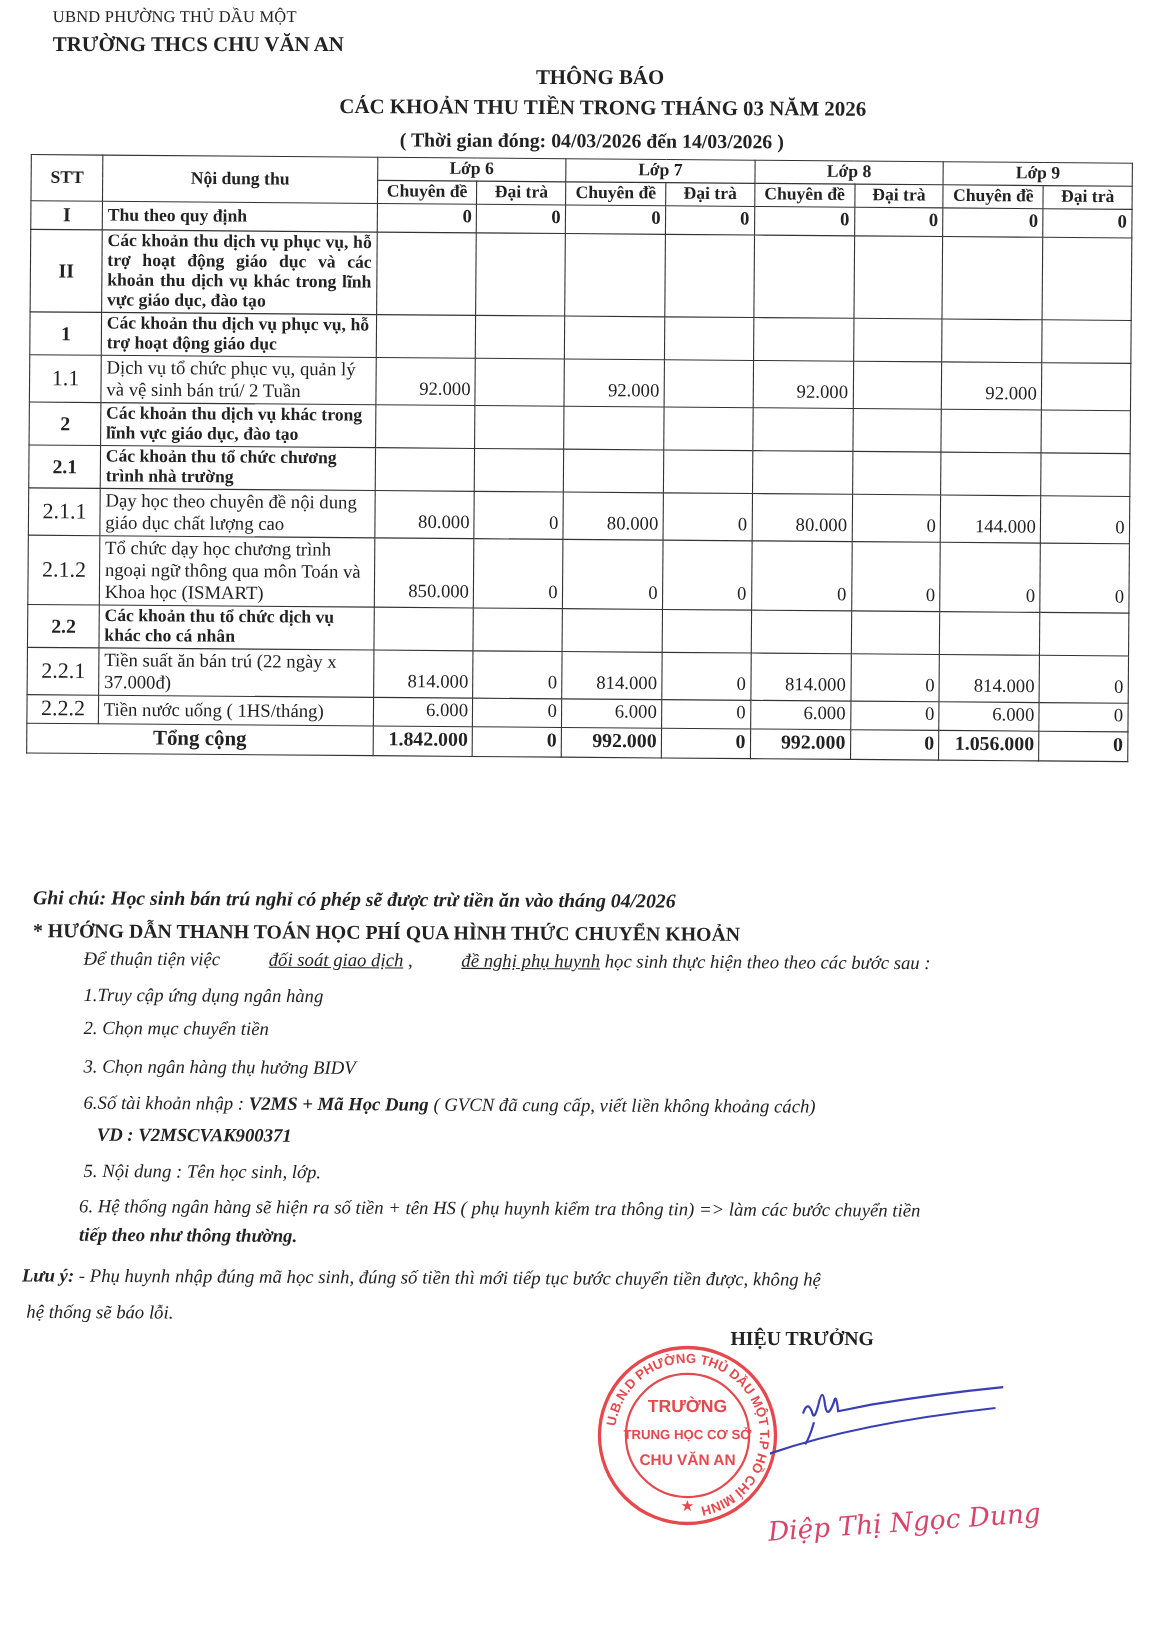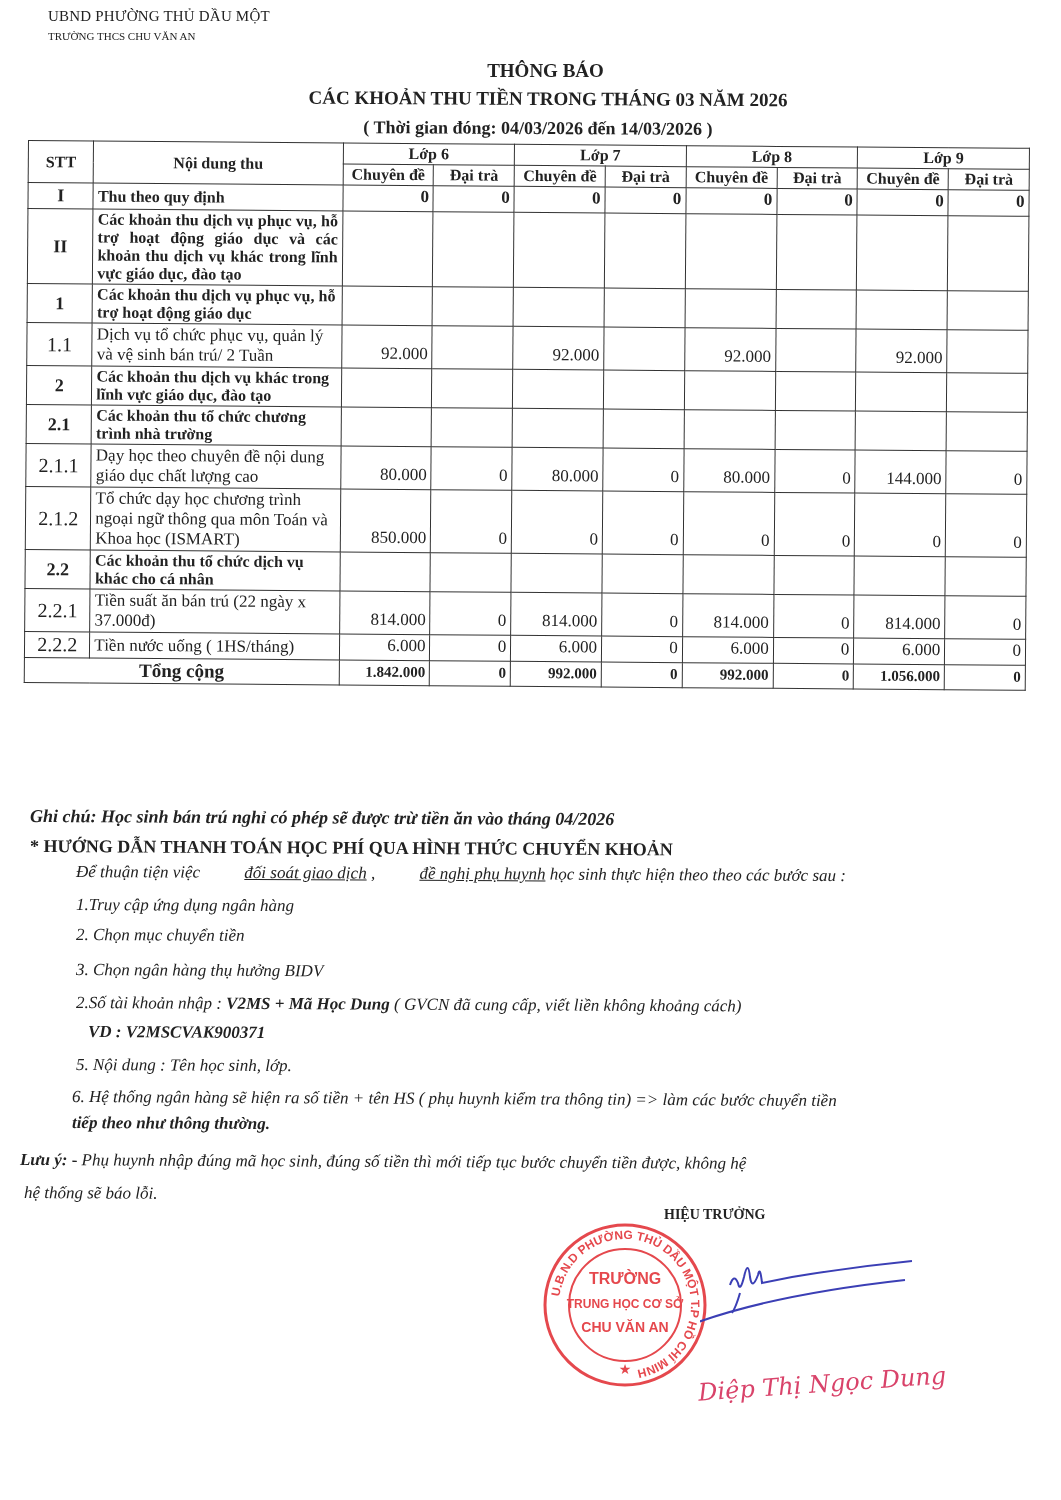--- a/index.html
+++ b/index.html
@@ -1,41 +1,41 @@
 <!DOCTYPE html>
 <html><head>
 <meta charset="utf-8">
 <style>
   html, body { margin:0; padding:0; background:#ffffff; }
   body { width:1061px; height:1500px; position:relative; overflow:hidden; font-family:"Liberation Serif", "DejaVu Serif", serif; color:#222; }
   .abs { position:absolute; }
   .org1 { left:48px; top:8px; font-size:15px; letter-spacing:0.2px; }
-  .org2 { left:48px; top:30px; font-size:11px; font-weight:normal; }
+  .org2 { left:48px; top:30px; font-size:19px; font-weight:bold; }
   .title1 { left:0; width:1091px; text-align:center; top:60px; font-size:19px; font-weight:bold; }
   .title2 { left:0; width:1096px; text-align:center; top:88px; font-size:19px; font-weight:bold; transform:rotate(0.3deg); }
   .period { left:0; width:1076px; text-align:center; top:118px; font-size:18px; font-weight:bold; transform:rotate(0.3deg); }
 
   table.fees { position:absolute; left:28px; top:140px; width:1002px; border-collapse:collapse; transform:rotate(0.45deg); transform-origin:0 0; font-size:17px; }
   table.fees td, table.fees th { border:1.5px solid #333; padding:1px 4px; }
   table.fees th { font-weight:bold; font-size:16px; }
   .stt { width:55px; text-align:center; font-weight:bold; font-size:18px; }
   .stt.plain { font-weight:normal; font-size:20px; }
   .content { width:235px; }
   .num { width:80px; text-align:right; vertical-align:bottom; padding-bottom:4px !important; }
   .num.dt { width:70px; }
   .b { font-weight:bold; }
   .just { text-align:justify; }
-  tr.total td { font-weight:bold; font-size:15px; }
+  tr.total td { font-weight:bold; font-size:18px; }
   .lop { font-size:18px; }
 
   .note { left:30px; top:806px; font-size:18px; font-style:italic; font-weight:bold; transform:rotate(0.3deg); transform-origin:0 0; }
   .guide-title { left:30px; top:836px; font-size:18px; font-weight:bold; transform:rotate(0.3deg); transform-origin:0 0; }
   .para { font-style:italic; font-size:17px; transform:rotate(0.3deg); transform-origin:0 0; }
   .u { text-decoration:underline;margin-left:40px; }
-  .sign-title { left:664px; top:1207px; font-size:14px; font-weight:bold;text-align:center; }
+  .sign-title { left:664px; top:1207px; font-size:18px; font-weight:bold;text-align:center; }
   .stamp { left:542px; top:1222px; width:166px; height:166px; }
   .signer { left:698px; top:1370px; font-size:24px; font-style:italic; color:#d9436a; font-family:"DejaVu Serif", serif; transform:rotate(-4deg); }
   .sigmark { left:700px; top:1245px; width:220px; height:80px; }
 </style>
 </head>
 <body>
 
 <div class="abs org1">UBND PHƯỜNG THỦ DẦU MỘT</div>
 <div class="abs org2">TRƯỜNG THCS CHU VĂN AN</div>
 <div class="abs title1">THÔNG BÁO</div>
@@ -215,21 +215,21 @@
 <div class="abs note">Ghi chú: Học sinh bán trú nghỉ có phép sẽ được trừ tiền ăn vào tháng 04/2026</div>
 <div class="abs guide-title">* HƯỚNG DẪN THANH TOÁN HỌC PHÍ QUA HÌNH THỨC CHUYỂN KHOẢN</div>
 
 <div class="abs para" style="left:76px;top:862px;">
   <span>Để thuận tiện việc </span><span class="u">đối soát giao dịch</span><span> ,  </span><span class="u">đề nghị phụ huynh</span><span>  học sinh thực hiện theo theo các bước sau  :</span>
 </div>
 <div class="abs para" style="left:76px;top:895px;">1.Truy cập ứng dụng ngân hàng</div>
 <div class="abs para" style="left:76px;top:925px;">2. Chọn mục chuyển tiền</div>
 <div class="abs para" style="left:76px;top:960px;">3. Chọn ngân hàng thụ hưởng BIDV</div>
 <div class="abs para" style="left:76px;top:993px;">
-  <span>2.Số tài khoản nhập :  </span><b>V2MS + Mã Học Dung</b><span>  ( GVCN đã cung cấp, viết liền không khoảng cách)</span>
+  <span>6.Số tài khoản nhập :  </span><b>V2MS + Mã Học Dung</b><span>  ( GVCN đã cung cấp, viết liền không khoảng cách)</span>
 </div>
 <div class="abs para" style="left:88px;top:1022px;font-weight:bold;font-family:Liberation Serif, serif;">VD : V2MSCVAK900371</div>
 <div class="abs para" style="left:76px;top:1055px;">5. Nội dung : Tên học sinh, lớp.</div>
 <div class="abs para" style="left:72px;top:1087px;">6. Hệ thống ngân hàng sẽ hiện ra số tiền + tên HS ( phụ huynh kiểm tra thông tin) =&gt; làm các bước chuyển tiền</div>
 <div class="abs para" style="left:72px;top:1113px;font-weight:bold;">tiếp theo như thông thường.</div>
 <div class="abs para" style="left:20px;top:1150px;">
   <b>Lưu ý:</b><span>  - Phụ huynh nhập đúng mã học sinh, đúng số tiền thì mới tiếp tục bước chuyển tiền được, không hệ</span>
 </div>
 <div class="abs para" style="left:24px;top:1183px;">hệ thống sẽ báo lỗi.</div>
 

